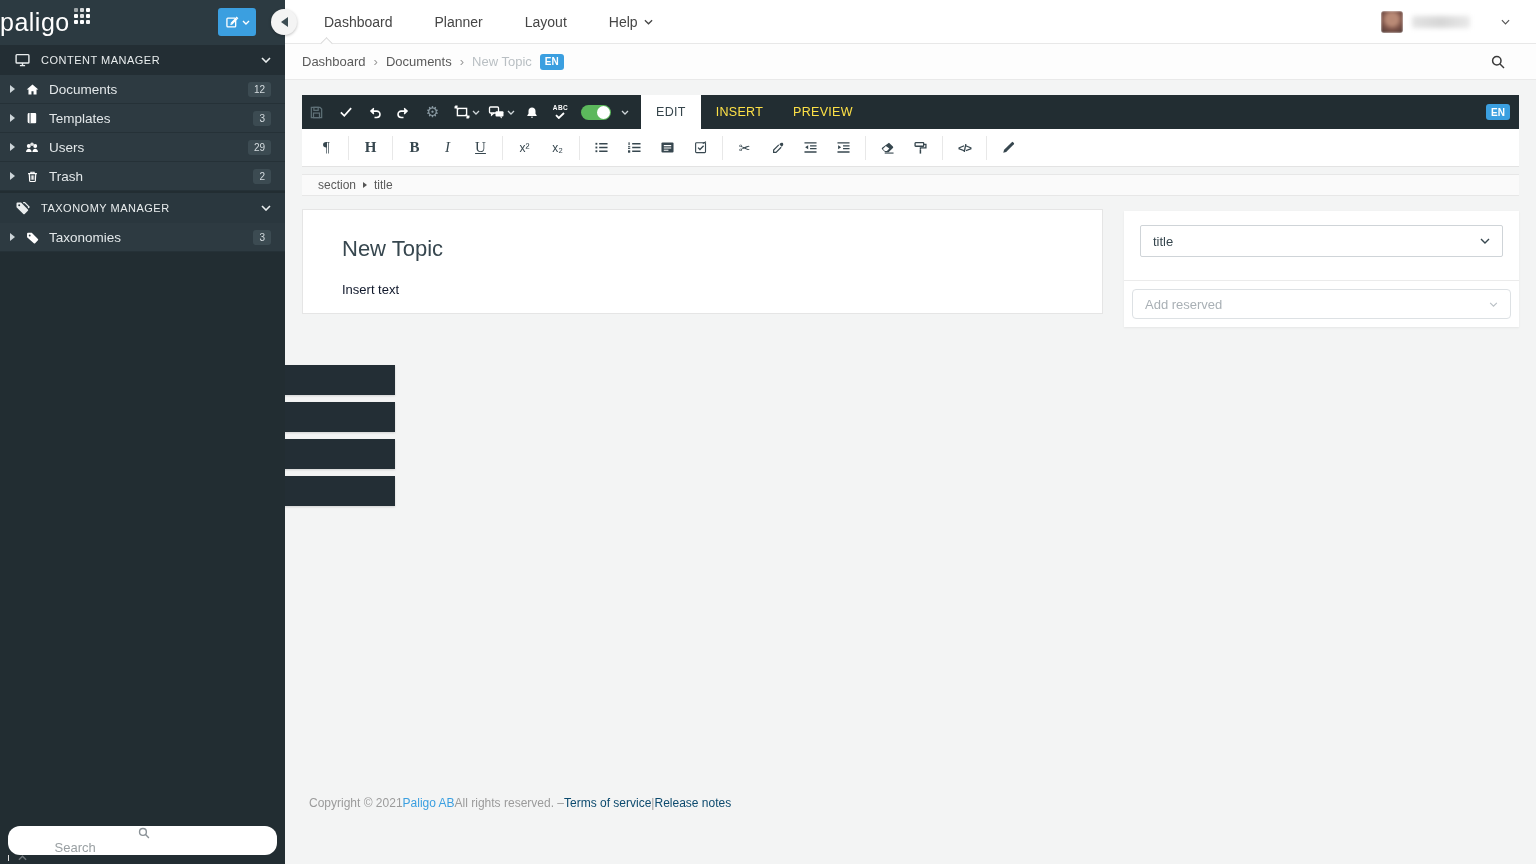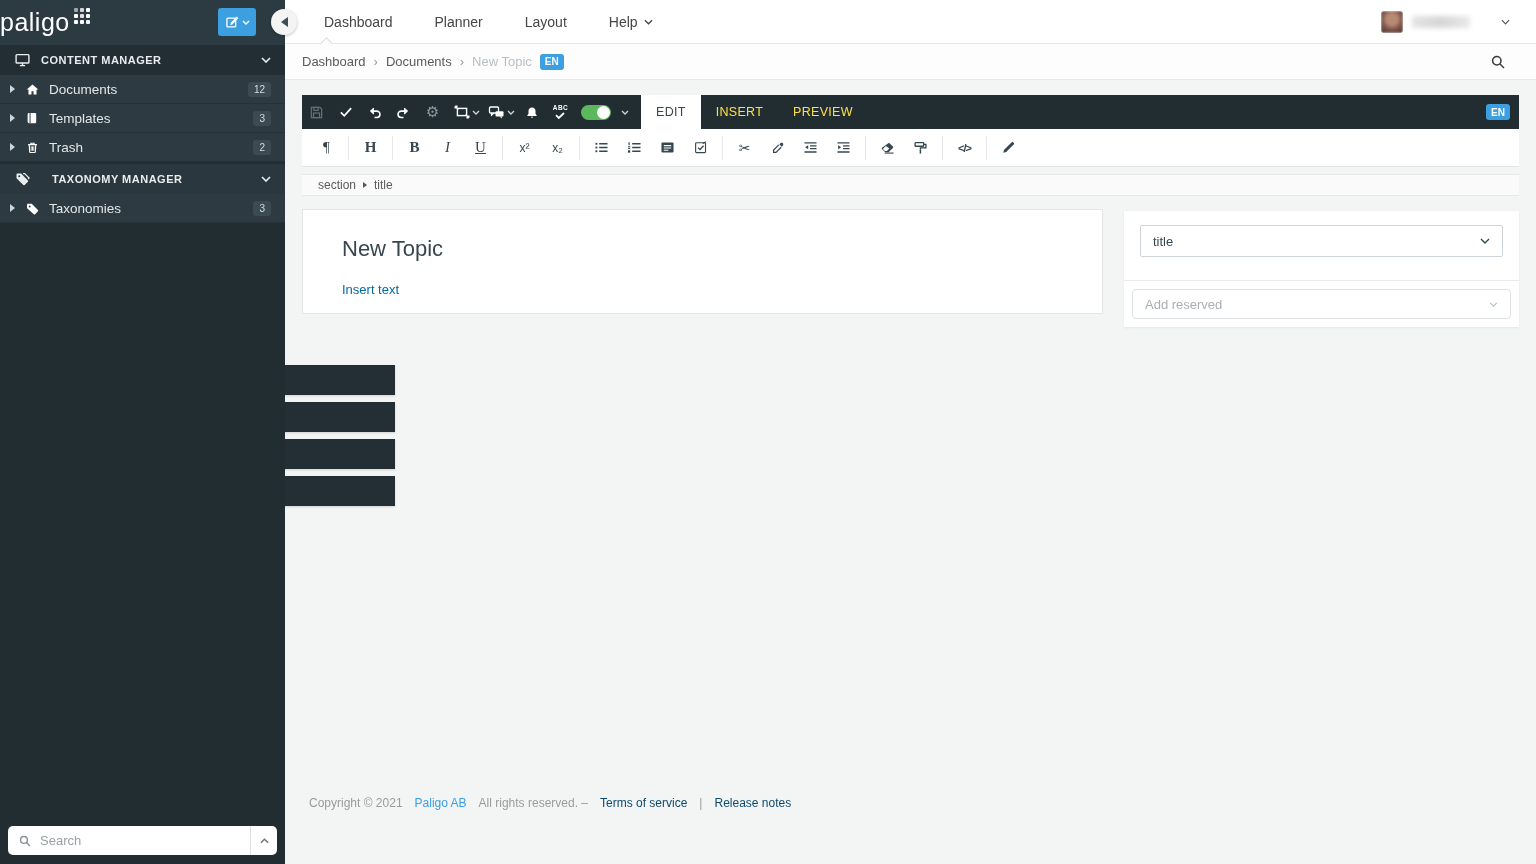--- a/index.html
+++ b/index.html
@@ -11,29 +11,29 @@
   .logo-bar { position:relative; height:45px; background:#2c3a41; display:flex; align-items:center; }
   .logo-text { color:#fff; font-size:25px; letter-spacing:.5px; font-weight:400; }
   .logo-dots { display:grid; grid-template-columns:repeat(3,4px); grid-auto-rows:4px; gap:2px; margin-left:4px; margin-bottom:14px; }
   .logo-dots i { background:#fff; border-radius:1px; }
   .logo-dots i:nth-child(1){opacity:.55}.logo-dots i:nth-child(2){opacity:.8}.logo-dots i:nth-child(5){opacity:.85}.logo-dots i:nth-child(9){opacity:.95}
   .new-doc-btn { position:absolute; right:29px; top:8px; width:38px; height:28px; background:#3b9fe0; border-radius:3px; display:flex; align-items:center; justify-content:center; gap:3px; color:#fff; cursor:pointer; }
   .collapse-btn { position:absolute; left:271px; top:9px; width:26px; height:26px; border-radius:50%; background:#f4f4f4; box-shadow:0 1px 3px rgba(0,0,0,.25); z-index:6; display:flex; align-items:center; justify-content:center; }
   .tri-left { width:0; height:0; border-top:5px solid transparent; border-bottom:5px solid transparent; border-right:7px solid #3d4d54; }
 
   .side-section { height:30px; background:#232e34; display:flex; align-items:center; padding:0 14px 0 14px; color:#e9edee; }
-  .side-section .sec-label { font-size:11px; letter-spacing:.5px; margin-left:10px; flex:1;font-weight:bold; }
-  .side-section.taxo { background:#2a373e; margin-top:2px;gap:11px; }
+  .side-section .sec-label { font-size:11px; letter-spacing:.5px; margin-left:10px; flex:1; }
+  .side-section.taxo { background:#2a373e; margin-top:2px; }
   .side-item { height:29px; background:#2d3a41; border-bottom:1px solid #253137; display:flex; align-items:center; padding:0 10px 0 10px; color:#e2e7e9; cursor:pointer; }
   .side-item .caret { width:0; height:0; border-top:4px solid transparent; border-bottom:4px solid transparent; border-left:5px solid #cdd5d9; margin-right:8px; }
   .side-item .s-ico { width:18px; display:flex; justify-content:center; margin-right:8px; color:#fff; }
   .side-item .s-label { font-size:13.5px; flex:1; }
   .badge { background:#3c4b52; color:#d4dbdf; font-size:10px; padding:2px 6px; border-radius:3px; margin-right:4px; }
 
-  .side-search { position:absolute; left:8px; bottom:9px; width:269px; height:29px; background:#fff; border-radius:5px; display:flex; align-items:center; }
+  .side-search { position:absolute; left:8px; bottom:9px; width:269px; height:29px; background:#fff; border-radius:12px; display:flex; align-items:center;flex-direction:column; }
   .side-search input { border:none; outline:none; flex:1; font-size:13px; color:#555; font-family:"Liberation Sans",sans-serif; background:transparent; }
   .side-search input::placeholder { color:#9aa0a3; }
   .side-search .mag { margin:0 8px 0 10px; color:#8a9196; display:flex; }
   .side-search .up-seg { width:27px; align-self:stretch; border-left:1px solid #e0e0e0; display:flex; align-items:center; justify-content:center; color:#6d7479; }
 
   
   .topbar { position:absolute; left:285px; top:0; width:1251px; height:44px; background:#fff; border-bottom:1px solid #e8e8e8; display:flex; align-items:center; }
   .nav-items { display:flex; margin-left:18px; height:100%; }
   .nav-item { position:relative; padding:0 21px; display:flex; align-items:center; gap:6px; font-size:14px; color:#454545; cursor:pointer; }
   .nav-item .chev { color:#454545; display:flex; }
@@ -73,35 +73,35 @@
   .fbtn .bold { font-weight:bold; } .fbtn .ital { font-style:italic; } .fbtn .unde { text-decoration:underline; }
   .fsep { width:1px; height:24px; background:#e8e8e8; margin:0 5px; }
   .fbtn .codeg { font-size:11px; font-weight:bold; letter-spacing:-1px; }
 
   .pathbar { position:absolute; left:302px; top:174px; width:1217px; height:22px; background:#fafafa; border-top:1px solid #e7e7e7; border-bottom:1px solid #e7e7e7; display:flex; align-items:center; font-size:12px; color:#5a5a5a; padding-left:16px; gap:7px; }
   .path-caret { width:0; height:0; border-top:3.5px solid transparent; border-bottom:3.5px solid transparent; border-left:4.5px solid #555; }
 
   
   .doc-card { position:absolute; left:302px; top:209px; width:801px; height:105px; background:#fff; border:1px solid #e5e5e5; }
   .doc-title { position:absolute; left:39px; top:26px; font-size:22px; color:#37474f; font-weight:500; cursor:text; }
-  .doc-placeholder { position:absolute; left:39px; top:72px; font-size:13px; color:#0369a1; cursor:text; }
+  .doc-placeholder { position:absolute; left:39px; top:72px; font-size:13px; color:#0f172a; cursor:text; }
 
   
   .rpanel { position:absolute; left:1124px; width:395px; }
   .phead { height:31px; background:#232e35; color:#fff; display:flex; align-items:center; gap:9px; padding-left:15px; font-size:13px; cursor:pointer; }
   .pbody { background:#fff; height:116px; position:relative; box-shadow:0 1px 2px rgba(0,0,0,.06); }
   .sel { position:absolute; left:16px; right:16px; top:14px; height:32px; border:1px solid #cfd4d8; border-radius:2px; background:#fff; display:flex; align-items:center; padding:0 12px; font-size:13px; color:#37474f; cursor:pointer; }
   .sel .sel-chev { margin-left:auto; color:#37474f; display:flex; }
   .pdivider { position:absolute; left:0; right:0; top:69px; height:1px; background:#ebebeb; }
   .addsel { position:absolute; left:8px; right:8px; top:78px; height:30px; border:1px solid #dde1e4; border-radius:4px; background:#fff; display:flex; align-items:center; padding:0 12px; font-size:13px; color:#a9b0b5; cursor:pointer; }
   .addsel .sel-chev { margin-left:auto; color:#b8bfc4; display:flex; }
   .collapsed-bar { position:absolute; left:0; right:0; height:30px; background:#232e35; color:#fff; display:flex; align-items:center; gap:9px; padding-left:15px; font-size:13px; cursor:pointer; box-shadow:0 1px 2px rgba(0,0,0,.15); }
 
   
-  .footer { position:absolute; left:309px; top:796px; font-size:12px; color:#9b9b9b; display:flex; gap:12px; white-space:nowrap; }
+  .footer { position:absolute; left:309px; top:796px; font-size:12px; color:#9b9b9b; display:flex; gap:0; white-space:nowrap; }
   .footer .lnk-blue { color:#3b9fe0; cursor:pointer; }
   .footer .lnk-gray { color:#0c4a6e; cursor:pointer; }
 
   svg { display:block; }
 </style>
 </head>
 <body>
 
 <div class="app">
 
@@ -167,20 +167,34 @@
         <svg width="14" height="15" viewBox="0 0 16 16">
             <path fill="#fff" d="M4.6 1.8 h7 a1.2 1.2 0 0 1 1.2 1.2 v9.2 a1.2 1.2 0 0 1-1.2 1.2 h-7 A1.6 1.6 0 0 1 3 11.8 V3.4 a1.6 1.6 0 0 1 1.6-1.6 z"></path>
             <path d="M5.8 1.8 v11.6" stroke="#2d3a41" stroke-width="1.1"></path>
           </svg>
       </span>
       <span class="s-label">Templates</span>
       <span class="badge">3</span>
     </div>
 
 
+    <div class="side-item">
+      <span class="caret"></span>
+      <span class="s-ico">
+        <svg width="16" height="15" viewBox="0 0 16 16" fill="#fff">
+            <circle cx="8" cy="4.6" r="1.9" opacity=".85"></circle>
+            <circle cx="4.6" cy="6.4" r="2.1"></circle>
+            <circle cx="11.4" cy="6.4" r="2.1"></circle>
+            <path d="M1.6 12.8 c0-2.3 1.4-3.6 3-3.6 s3 1.3 3 3.6 z"></path>
+            <path d="M8.4 12.8 c0-2.3 1.4-3.6 3-3.6 s3 1.3 3 3.6 z"></path>
+          </svg>
+      </span>
+      <span class="s-label">Users</span>
+      <span class="badge">29</span>
+    </div>
 
     <div class="side-item">
       <span class="caret"></span>
       <span class="s-ico">
         <svg width="13" height="15" viewBox="0 0 16 16" fill="none" stroke="#fff" stroke-width="1.4">
             <path d="M2.6 4.4 h10.8 M6 4.2 V2.8 h4 v1.4"></path>
             <path d="M4 4.6 l.5 8.6 a1 1 0 0 0 1 1 h5 a1 1 0 0 0 1-1 l.5-8.6"></path>
             <path stroke-width="1.1" d="M6.4 6.6 v5.4 M8 6.6 v5.4 M9.6 6.6 v5.4"></path>
           </svg>
       </span>

